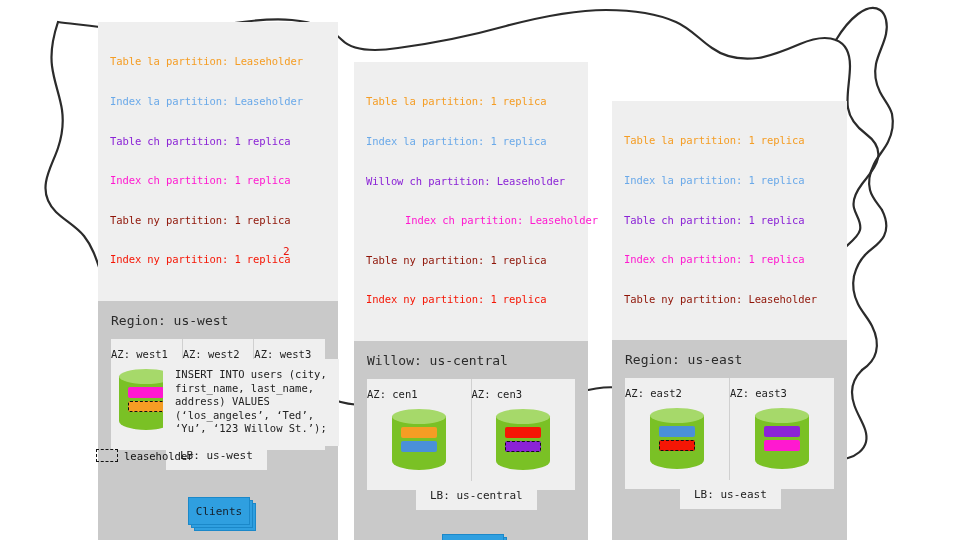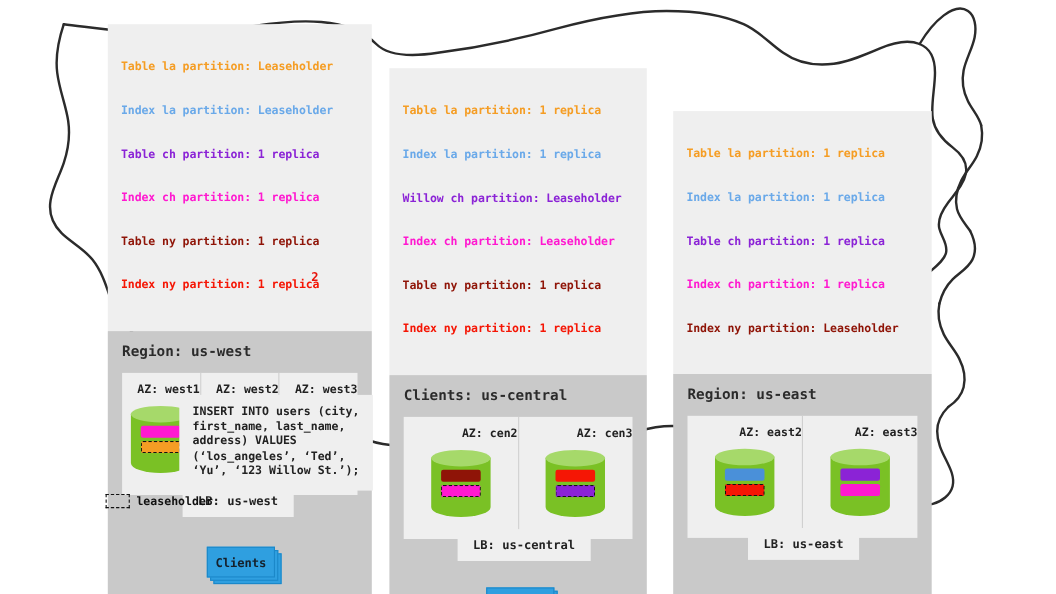--- a/index.html
+++ b/index.html
@@ -1,21 +1,21 @@
 <!DOCTYPE html>
 <html><head>
 <meta charset="utf-8">
 <style>
   html,body{margin:0;padding:0;}
   body{
     width:960px;height:540px;overflow:hidden;position:relative;
     background:#ffffff;
     font-family:"DejaVu Sans Mono","Liberation Mono",monospace;
   }
-  #stage{position:absolute;left:0;top:0;width:960px;height:540px;font-weight:bold;}
+  #stage{position:absolute;left:0;top:0;width:960px;height:540px;}
 
   .map-layer{position:absolute;left:0;top:0;width:960px;height:540px;pointer-events:none;}
 
   
   .cluster{position:absolute;}
 
   .legend-box{
     background:#efefef;
     padding:7px 10px 8px 12px;
     font-size:10.5px;
@@ -38,21 +38,21 @@
   }
   .az-strip{
     background:#efefef;
     margin:0 13px;
     display:flex;
     padding:0;
   }
   .az-cell{
     flex:1;
     padding:9px 0 13px 0;
-    text-align:right;
+    text-align:left;
     position:relative;
   }
   .az-cell + .az-cell{border-left:1px solid #d0d0d0;}
   .az-label{font-size:10.5px;color:#222;display:block;margin-bottom:9px;}
 
   
   .db{
     width:54px;height:68px;position:relative;margin:0 auto;
   }
   .db-body{
@@ -228,35 +228,35 @@
         </div>
       </div>
     </div>
   </div>
 
   <div class="cluster" style="left:354px;top:62px;width:234px;">
     <div class="legend-box">
       <span class="legend-row" style="color: rgb(245, 157, 36);">Table la partition: 1 replica</span>
       <span class="legend-row" style="color: rgb(106, 169, 233);">Index la partition: 1 replica</span>
       <span class="legend-row" style="color: rgb(139, 35, 214);">Willow ch partition: Leaseholder</span>
-      <span class="legend-row" style="color: rgb(255, 25, 208);">Index ch partition: Leaseholder</span>
+      <span class="legend-row" style="color: rgb(255, 25, 208); margin-left: 39px;">Index ch partition: Leaseholder</span>
       <span class="legend-row" style="color: rgb(143, 20, 7);">Table ny partition: 1 replica</span>
       <span class="legend-row" style="color: rgb(245, 22, 5);">Index ny partition: 1 replica</span>
     </div>
     <div class="region-panel" style="height:248px;">
-      <div class="region-title">Clients: us-central</div>
+      <div class="region-title">Willow: us-central</div>
       <div class="az-strip">
         <div class="az-cell">
-          <span class="az-label">AZ: cen2</span>
-          <div class="db">
-            <div class="db-body"></div>
-              <div class="db-top"></div>
-            <div class="db-bars">
-              <div class="bar" style="background: rgb(143, 20, 7);"></div>
-              <div class="bar lease" style="background: rgb(255, 25, 208);"></div>
+          <span class="az-label">AZ: cen1</span>
+          <div class="db">
+            <div class="db-body"></div>
+              <div class="db-top"></div>
+            <div class="db-bars">
+              <div class="bar" style="background: rgb(245, 157, 36);"></div>
+              <div class="bar" style="background: rgb(74, 144, 217);"></div>
             </div>
           </div>
         </div>
         <div class="az-cell">
           <span class="az-label">AZ: cen3</span>
           <div class="db">
             <div class="db-body"></div>
               <div class="db-top"></div>
             <div class="db-bars">
               <div class="bar" style="background: rgb(245, 22, 5);"></div>
@@ -274,21 +274,21 @@
       </div>
     </div>
   </div>
 
   <div class="cluster" style="left:612px;top:101px;width:235px;">
     <div class="legend-box">
       <span class="legend-row" style="color: rgb(245, 157, 36);">Table la partition: 1 replica</span>
       <span class="legend-row" style="color: rgb(106, 169, 233);">Index la partition: 1 replica</span>
       <span class="legend-row" style="color: rgb(139, 35, 214);">Table ch partition: 1 replica</span>
       <span class="legend-row" style="color: rgb(255, 25, 208);">Index ch partition: 1 replica</span>
-      <span class="legend-row" style="color: rgb(143, 20, 7);">Index ny partition: Leaseholder</span>
+      <span class="legend-row" style="color: rgb(143, 20, 7);">Table ny partition: Leaseholder</span>
     </div>
     <div class="region-panel" style="height:248px;">
       <div class="region-title">Region: us-east</div>
       <div class="az-strip">
         <div class="az-cell">
           <span class="az-label">AZ: east2</span>
           <div class="db">
             <div class="db-body"></div>
               <div class="db-top"></div>
             <div class="db-bars">

